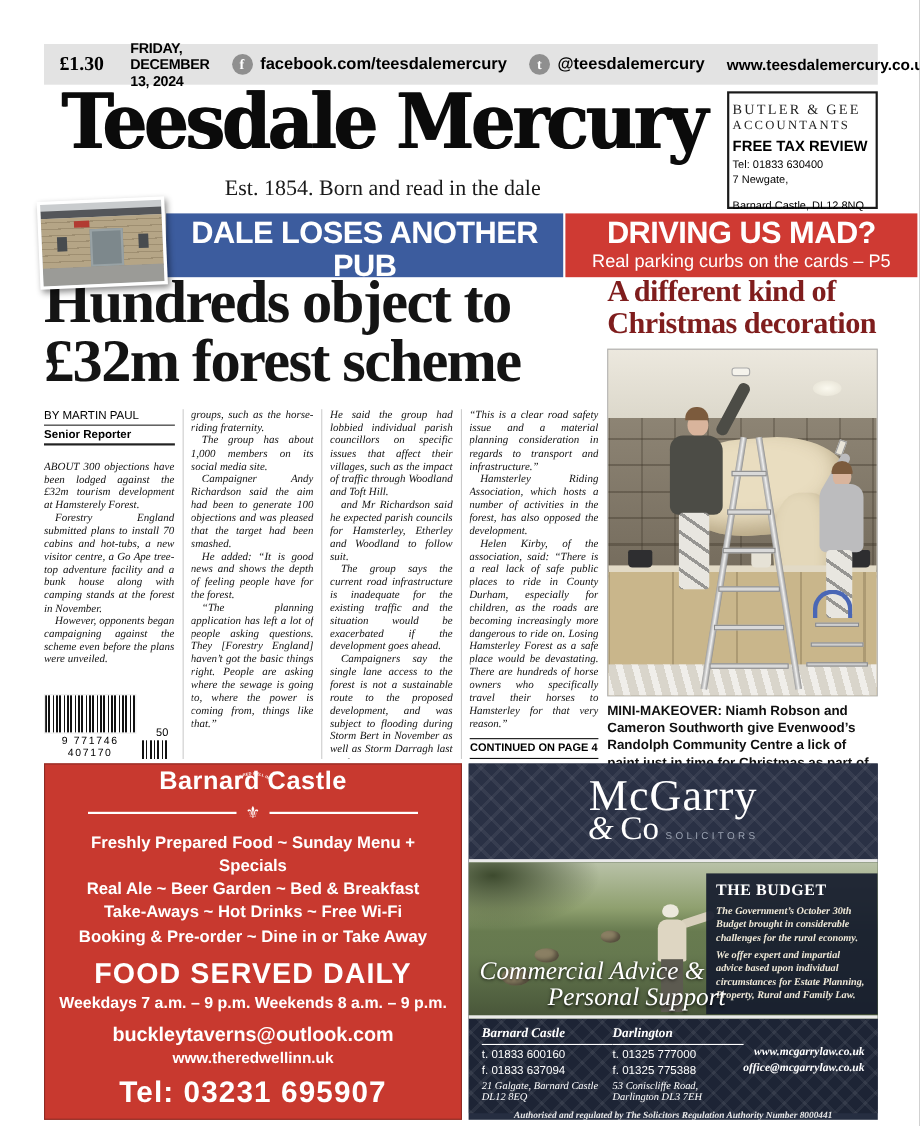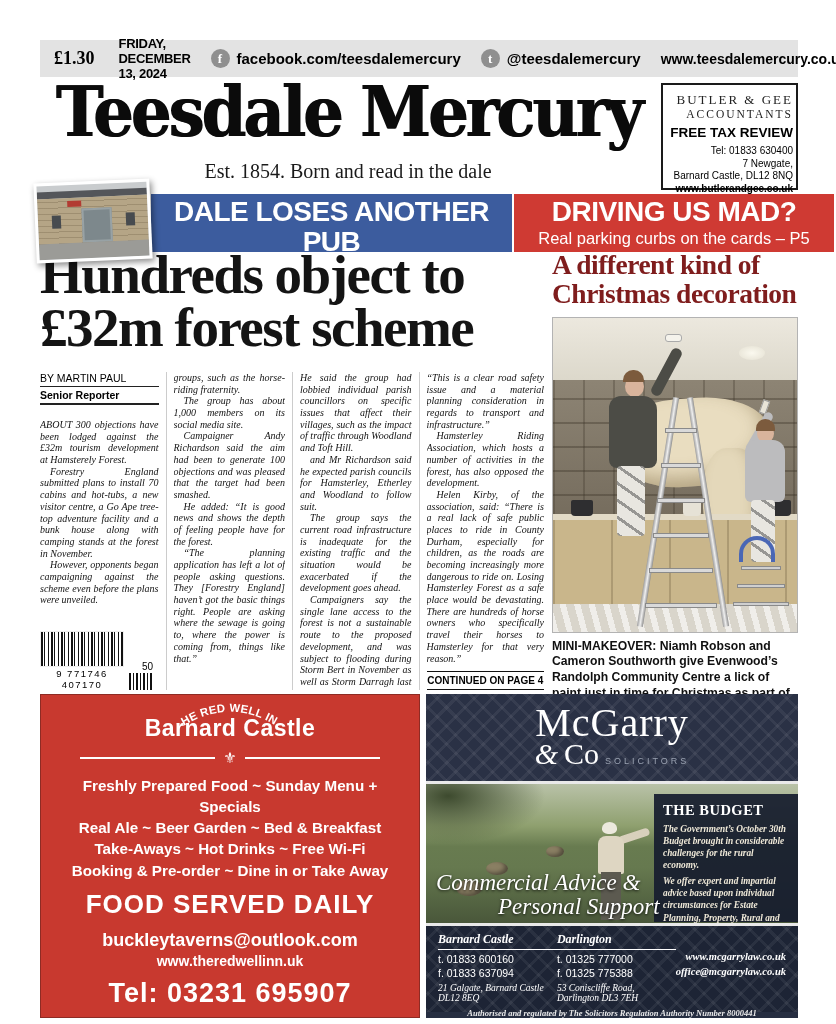--- a/index.html
+++ b/index.html
@@ -17,21 +17,21 @@
             font-family:"Liberation Serif",serif; font-weight:bold; font-size:13px; }
   .site { font-family:"Liberation Sans",sans-serif; font-weight:bold; font-size:14px; }
 
   
   .masthead-title { position:absolute; left:40px; top:74px; width:616px; text-align:center;
             font-family:"DejaVu Serif",serif; font-weight:bold; font-size:64px; letter-spacing:-3px; color:#0b0b0b;
             text-shadow:1px 0 0 #0b0b0b; transform:scaleY(1.08); }
   .tagline { position:absolute; left:40px; top:160px; width:616px; text-align:center; font-size:20px; color:#1a1a1a; }
 
   .ad-butler { position:absolute; left:661px; top:83px; width:137px; height:107px; border:2px solid #1a1a1a;
-            text-align:right; padding:7px 3px 4px; background:#fff; }
+            text-align:left; padding:7px 3px 4px; background:#fff; }
   .ab-name { font-size:13px; letter-spacing:2px; color:#222; font-family:"Liberation Serif",serif; }
   .ab-name2 { font-size:11.5px; letter-spacing:2px; color:#222; }
   .ab-offer { font-family:"Liberation Sans",sans-serif; font-weight:bold; font-size:13.5px; margin-top:5px; }
   .ab-small { font-family:"Liberation Sans",sans-serif; font-size:10px; margin-top:5px; line-height:1.25; }
   .ab-web { font-family:"Liberation Sans",sans-serif; font-weight:bold; font-size:10px; }
 
   
   .banner { position:absolute; top:194px; height:58px; color:#fff; text-align:center;
             font-family:"Liberation Sans",sans-serif; padding-top:3px; }
   .banner-blue { left:151px; width:361px; background:#3c5c9e; }
@@ -149,21 +149,21 @@
             background-color:#66794f; }
   .mg-trees { position:absolute; left:-20px; top:0; width:140px; height:60px; background:radial-gradient(ellipse at 30% 20%, #3d4a2e, transparent 70%); }
   .mg-bale { position:absolute; width:18px; height:11px; border-radius:50%; background:#8a7f63; box-shadow:inset -3px -2px 4px rgba(0,0,0,.4); }
   .mg-man-shirt { position:absolute; left:172px; top:52px; width:26px; height:38px; background:#ded6c2; border-radius:8px 8px 2px 2px; }
   .mg-man-arm { position:absolute; left:192px; top:48px; width:32px; height:8px; background:#d8d0bc; border-radius:4px; transform:rotate(-18deg); }
   .mg-man-cap { position:absolute; left:176px; top:38px; width:15px; height:12px; background:#ece9dd; border-radius:50% 50% 40% 40%; }
   .mg-man-legs { position:absolute; left:175px; top:88px; width:20px; height:48px; background:#5c5a50; }
   .mg-script { position:absolute; left:10px; bottom:4px; font-style:italic; font-size:23px; line-height:1.05;
             text-shadow:0 1px 3px rgba(0,0,0,.8); }
   .mg-script .l2 { display:block; padding-left:62px; }
-  .mg-budget { position:absolute; right:0; top:10px; width:144px; height:128px; background:rgba(23,29,46,.93); padding:8px 9px; }
+  .mg-budget { position:absolute; right:0; top:10px; width:156px; height:128px; background:rgba(23,29,46,.93); padding:8px 9px; }
   .mg-budget h3 { font-size:14.5px; letter-spacing:0.5px; margin-bottom:4px; }
   .mg-budget p { font-size:9.3px; font-style:italic; font-weight:bold; line-height:1.3; color:#efe9d8; margin-bottom:4px; }
   .mg-bottom { height:86px; padding:6px 12px 0; background-color:#1d2435; }
   .mg-cols { display:flex; }
   .mg-office { width:136px; }
   .mg-office .oname { font-style:italic; font-weight:bold; font-size:12px; border-bottom:1px solid #fff; padding-bottom:2px; margin-bottom:3px; }
   .mg-office .tel { font-family:"Liberation Sans",sans-serif; font-size:10.5px; line-height:1.3; }
   .mg-office .addr { font-style:italic; font-size:9.5px; margin-top:3px; }
   .mg-net { flex:1; padding-top:18px; text-align:right; font-style:italic; font-weight:bold; font-size:10.5px; line-height:1.4; }
   .mg-reg { text-align:center; font-style:italic; font-weight:bold; font-size:8.5px; margin-top:5px; color:#e8e8e8; }
@@ -192,21 +192,21 @@
 
   <div class="masthead-title">Teesdale Mercury</div>
   <div class="tagline">Est. 1854. Born and read in the dale</div>
 
   <div class="ad-butler">
     <div class="ab-name">BUTLER &amp; GEE</div>
     <div class="ab-name2">ACCOUNTANTS</div>
     <div class="ab-offer">FREE TAX REVIEW</div>
     <div class="ab-small">Tel: 01833 630400</div>
     <div class="ab-small" style="margin-top:0">7 Newgate,</div>
-    <div class="ab-small" style="margin-top:0">Barnard Castle, DL12 8NQ</div>
+    <div class="ab-small" style="margin-top:12px">Barnard Castle, DL12 8NQ</div>
     <div class="ab-web">www.butlerandgee.co.uk</div>
   </div>
 
   <div class="banner banner-blue">
     <div class="banner-title">DALE LOSES ANOTHER PUB</div>
     <div class="banner-sub">Plans to convert Cockfield’s ‘Middle House’ – P3</div>
   </div>
   <div class="banner banner-red">
     <div class="banner-title">DRIVING US MAD?</div>
     <div class="banner-sub">Real parking curbs on the cards – P5</div>
@@ -337,20 +337,21 @@
         <span class="rw-fleur">⚜</span>
         <span class="ln"></span>
     </div>
     <div class="rw-menu">
         <div>Freshly Prepared Food  ~  Sunday Menu + Specials</div>
         <div>Real Ale  ~  Beer Garden  ~  Bed &amp; Breakfast</div>
         <div>Take-Aways  ~  Hot Drinks  ~  Free Wi-Fi</div>
         <div>Booking &amp; Pre-order  ~  Dine in or Take Away</div>
       </div>
     <div class="rw-food">FOOD SERVED DAILY</div>
+    <div class="rw-hours">Weekdays 7 a.m. – 9 p.m.   Weekends 8 a.m. – 9 p.m.</div>
     <div class="rw-email">buckleytaverns@outlook.com</div>
     <div class="rw-web">www.theredwellinn.uk</div>
     <div class="rw-tel">Tel: 03231 695907</div>
   </div>
 
   <div class="ad-mcgarry">
     <div class="mg-head mg-pattern">
       <div class="mg-name">McGarry</div>
       <div class="mg-row2">
         <span class="mg-amp">&amp;</span>

